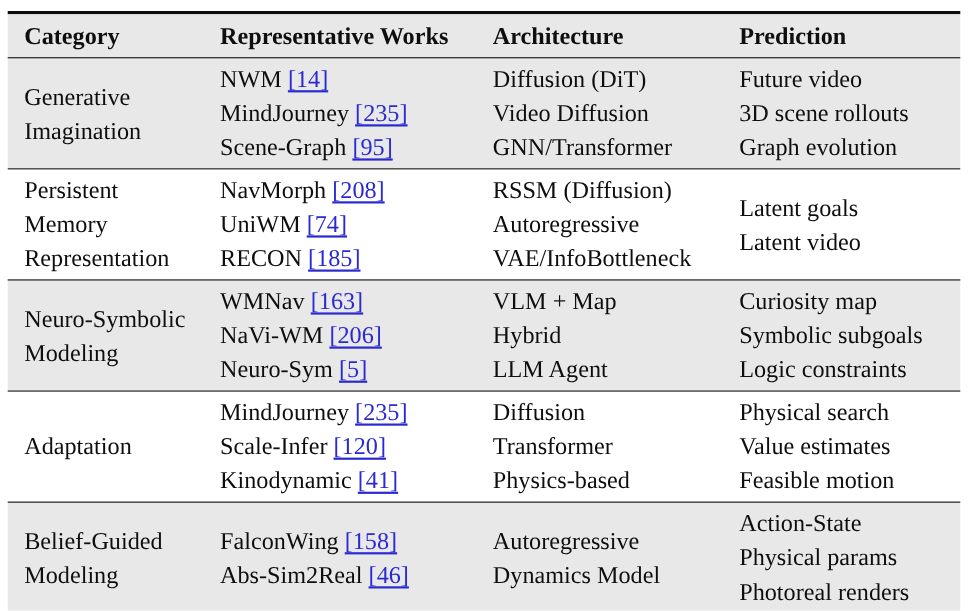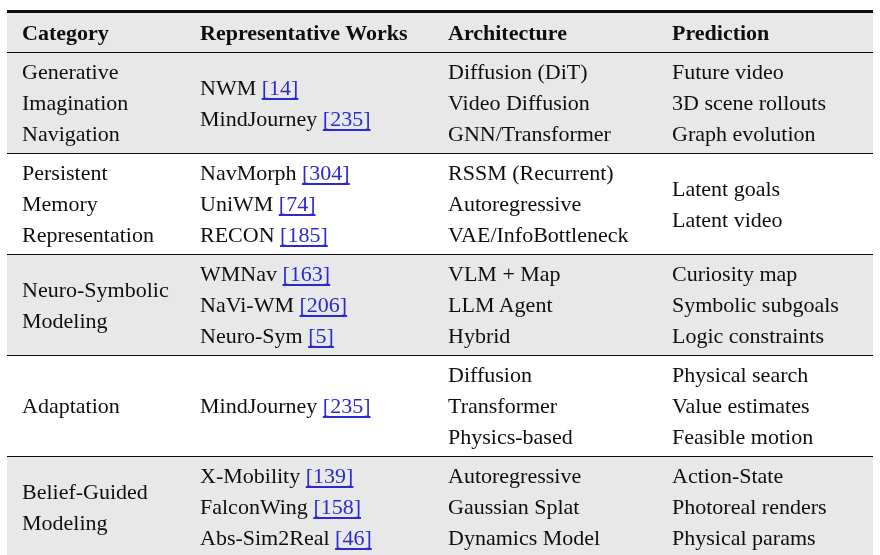--- a/index.html
+++ b/index.html
@@ -77,113 +77,113 @@
       <div class="tcell first">Category</div>
       <div class="tcell">Representative Works</div>
       <div class="tcell">Architecture</div>
       <div class="tcell">Prediction</div>
     </div>
     <div id="tbody">
         <div class="trow tgroup">
           <div class="tcell first">
             <div class="line">Generative</div>
             <div class="line">Imagination</div>
-            <div class="line">Navigation</div>
           </div>
           <div class="tcell">
             <div class="line"><span>NWM</span> <span class="cite">[14]</span></div>
             <div class="line"><span>MindJourney</span> <span class="cite">[235]</span></div>
+            <div class="line"><span>Scene-Graph</span> <span class="cite">[95]</span></div>
           </div>
           <div class="tcell">
             <div class="line">Diffusion (DiT)</div>
             <div class="line">Video Diffusion</div>
             <div class="line">GNN/Transformer</div>
           </div>
           <div class="tcell">
             <div class="line">Future video</div>
             <div class="line">3D scene rollouts</div>
             <div class="line">Graph evolution</div>
           </div>
         </div>
         <div class="trow tgroup">
           <div class="tcell first">
             <div class="line">Persistent</div>
             <div class="line">Memory</div>
             <div class="line">Representation</div>
           </div>
           <div class="tcell">
-            <div class="line"><span>NavMorph</span> <span class="cite">[304]</span></div>
+            <div class="line"><span>NavMorph</span> <span class="cite">[208]</span></div>
             <div class="line"><span>UniWM</span> <span class="cite">[74]</span></div>
             <div class="line"><span>RECON</span> <span class="cite">[185]</span></div>
           </div>
           <div class="tcell">
-            <div class="line">RSSM (Recurrent)</div>
+            <div class="line">RSSM (Diffusion)</div>
             <div class="line">Autoregressive</div>
             <div class="line">VAE/InfoBottleneck</div>
           </div>
           <div class="tcell">
             <div class="line">Latent goals</div>
             <div class="line">Latent video</div>
           </div>
         </div>
         <div class="trow tgroup">
           <div class="tcell first">
             <div class="line">Neuro-Symbolic</div>
             <div class="line">Modeling</div>
           </div>
           <div class="tcell">
             <div class="line"><span>WMNav</span> <span class="cite">[163]</span></div>
             <div class="line"><span>NaVi-WM</span> <span class="cite">[206]</span></div>
             <div class="line"><span>Neuro-Sym</span> <span class="cite">[5]</span></div>
           </div>
           <div class="tcell">
             <div class="line">VLM + Map</div>
+            <div class="line">Hybrid</div>
             <div class="line">LLM Agent</div>
-            <div class="line">Hybrid</div>
           </div>
           <div class="tcell">
             <div class="line">Curiosity map</div>
             <div class="line">Symbolic subgoals</div>
             <div class="line">Logic constraints</div>
           </div>
         </div>
         <div class="trow tgroup">
           <div class="tcell first">
             <div class="line">Adaptation</div>
           </div>
           <div class="tcell">
             <div class="line"><span>MindJourney</span> <span class="cite">[235]</span></div>
+            <div class="line"><span>Scale-Infer</span> <span class="cite">[120]</span></div>
+            <div class="line"><span>Kinodynamic</span> <span class="cite">[41]</span></div>
           </div>
           <div class="tcell">
             <div class="line">Diffusion</div>
             <div class="line">Transformer</div>
             <div class="line">Physics-based</div>
           </div>
           <div class="tcell">
             <div class="line">Physical search</div>
             <div class="line">Value estimates</div>
             <div class="line">Feasible motion</div>
           </div>
         </div>
         <div class="trow tgroup">
           <div class="tcell first">
             <div class="line">Belief-Guided</div>
             <div class="line">Modeling</div>
           </div>
           <div class="tcell">
-            <div class="line"><span>X-Mobility</span> <span class="cite">[139]</span></div>
             <div class="line"><span>FalconWing</span> <span class="cite">[158]</span></div>
             <div class="line"><span>Abs-Sim2Real</span> <span class="cite">[46]</span></div>
           </div>
           <div class="tcell">
             <div class="line">Autoregressive</div>
-            <div class="line">Gaussian Splat</div>
             <div class="line">Dynamics Model</div>
           </div>
           <div class="tcell">
             <div class="line">Action-State</div>
+            <div class="line">Physical params</div>
             <div class="line">Photoreal renders</div>
-            <div class="line">Physical params</div>
           </div>
         </div>
       </div>
   </div>
 </div>
 
 </body></html>

